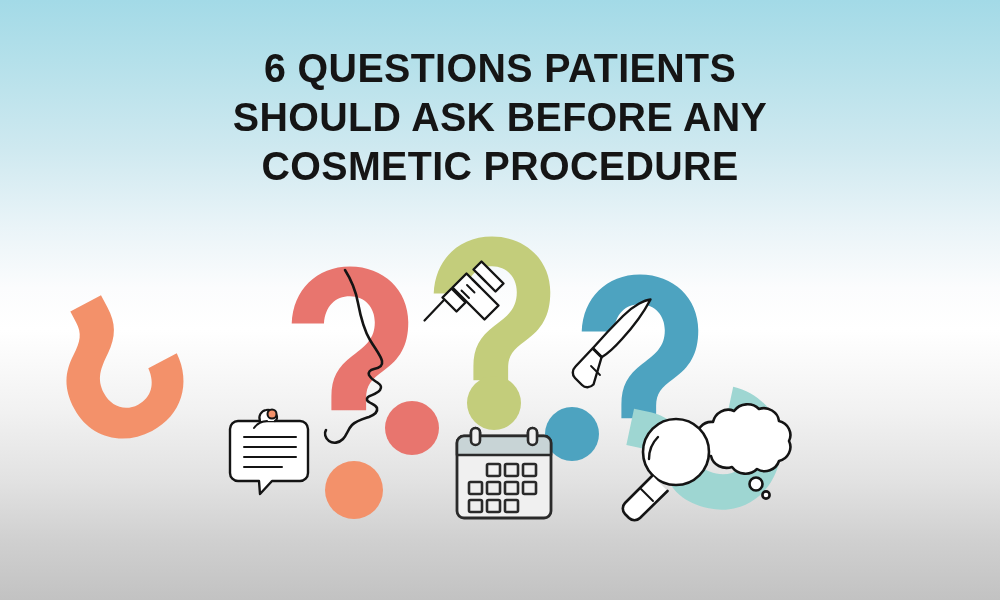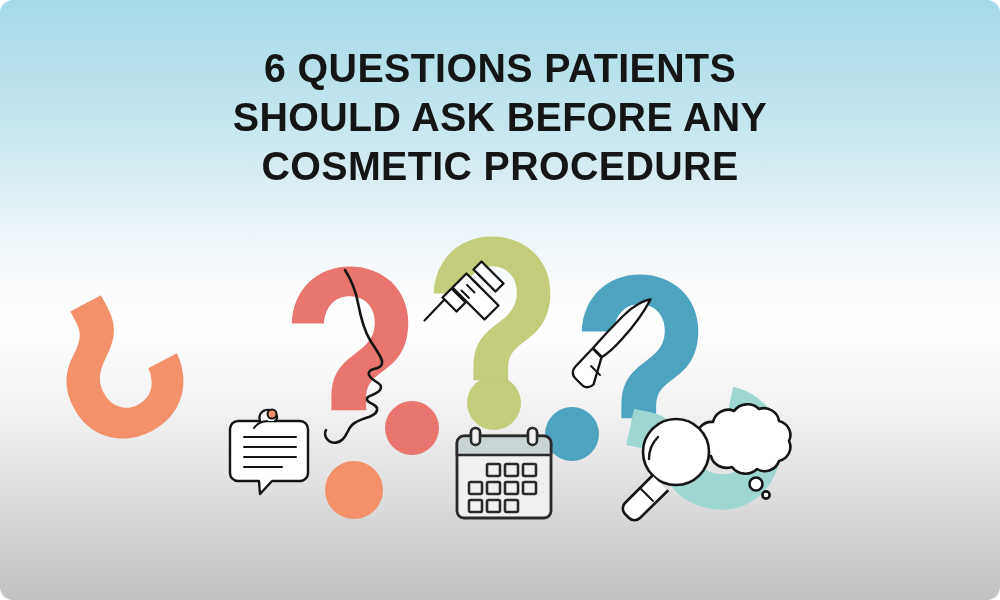--- a/index.html
+++ b/index.html
@@ -17,21 +17,20 @@
        #b4e0ea 10%,
        #cfe9f0 25%,
        #eaf4f8 38%,
        #fbfcfd 48%,
        #ffffff 55%,
        #f2f2f2 68%,
        #e2e2e2 80%,
        #d0d0d0 90%,
        #c2c2c2 100%);
     overflow: hidden;
-    border-radius: 13px;
   }
 
   
   #title-block {
     position: absolute;
     left: 0; top: 44px;
     width: 1000px;
     text-align: center;
     z-index: 30;
     pointer-events: none;

